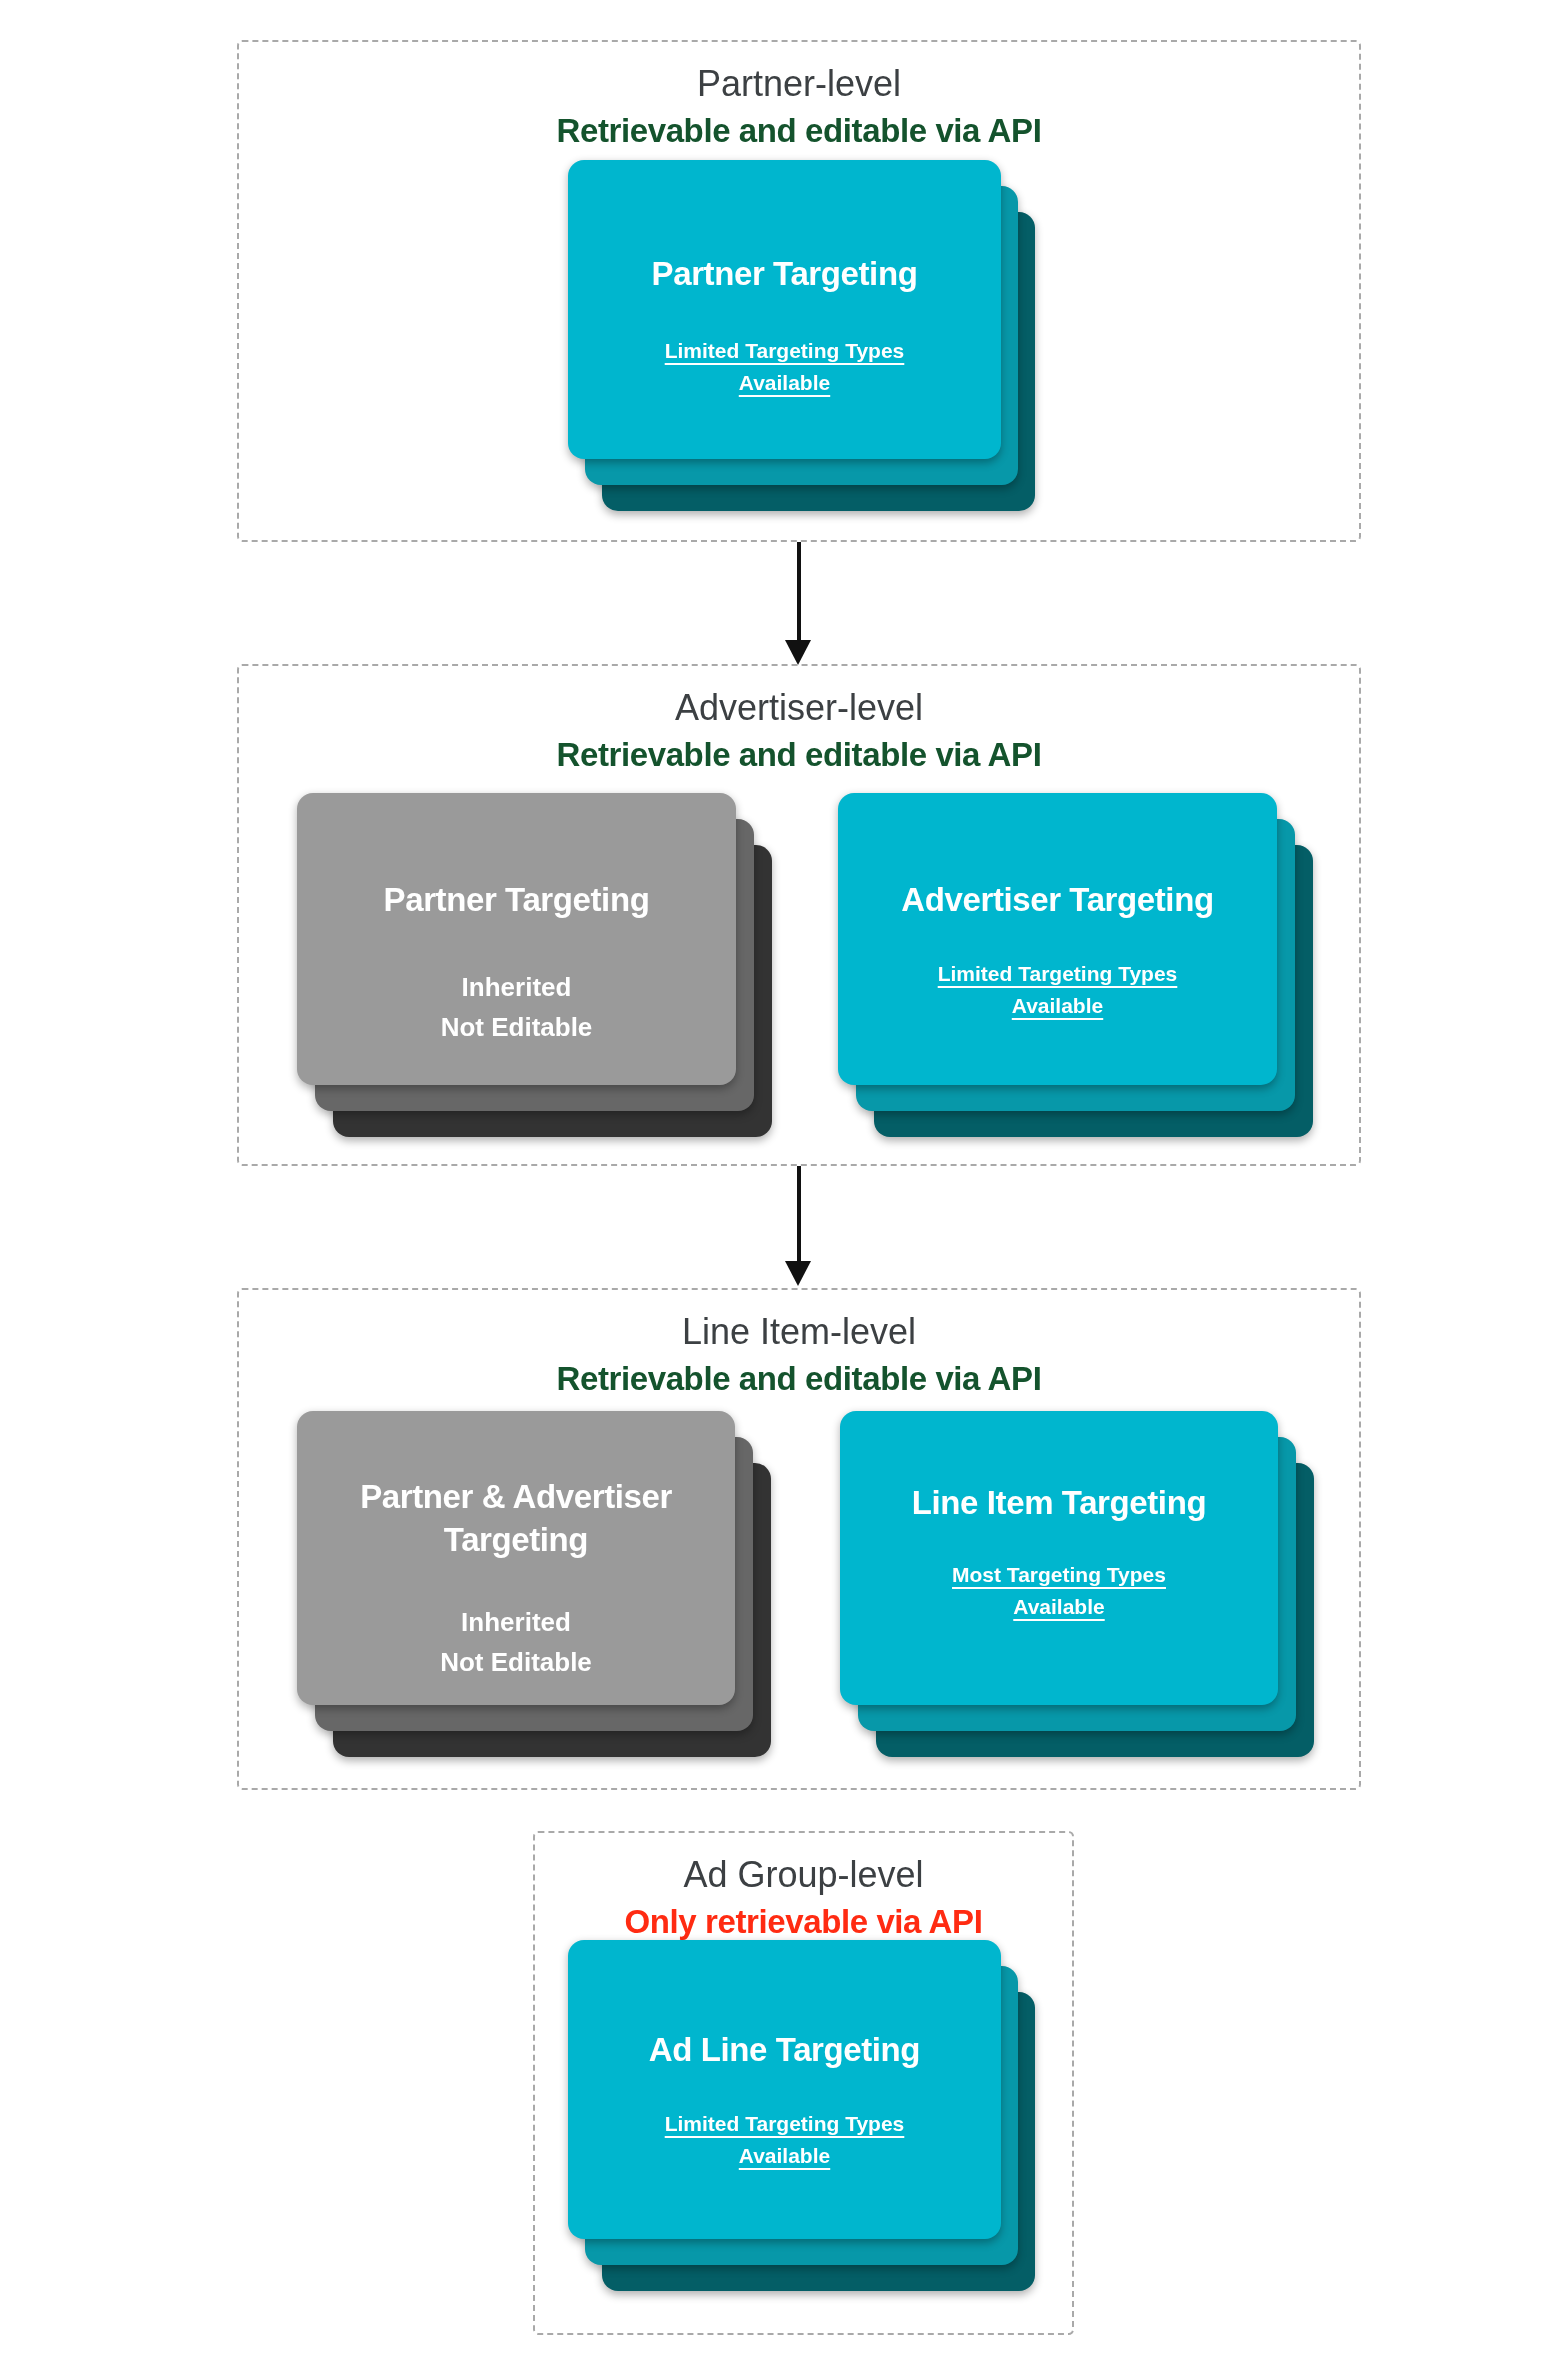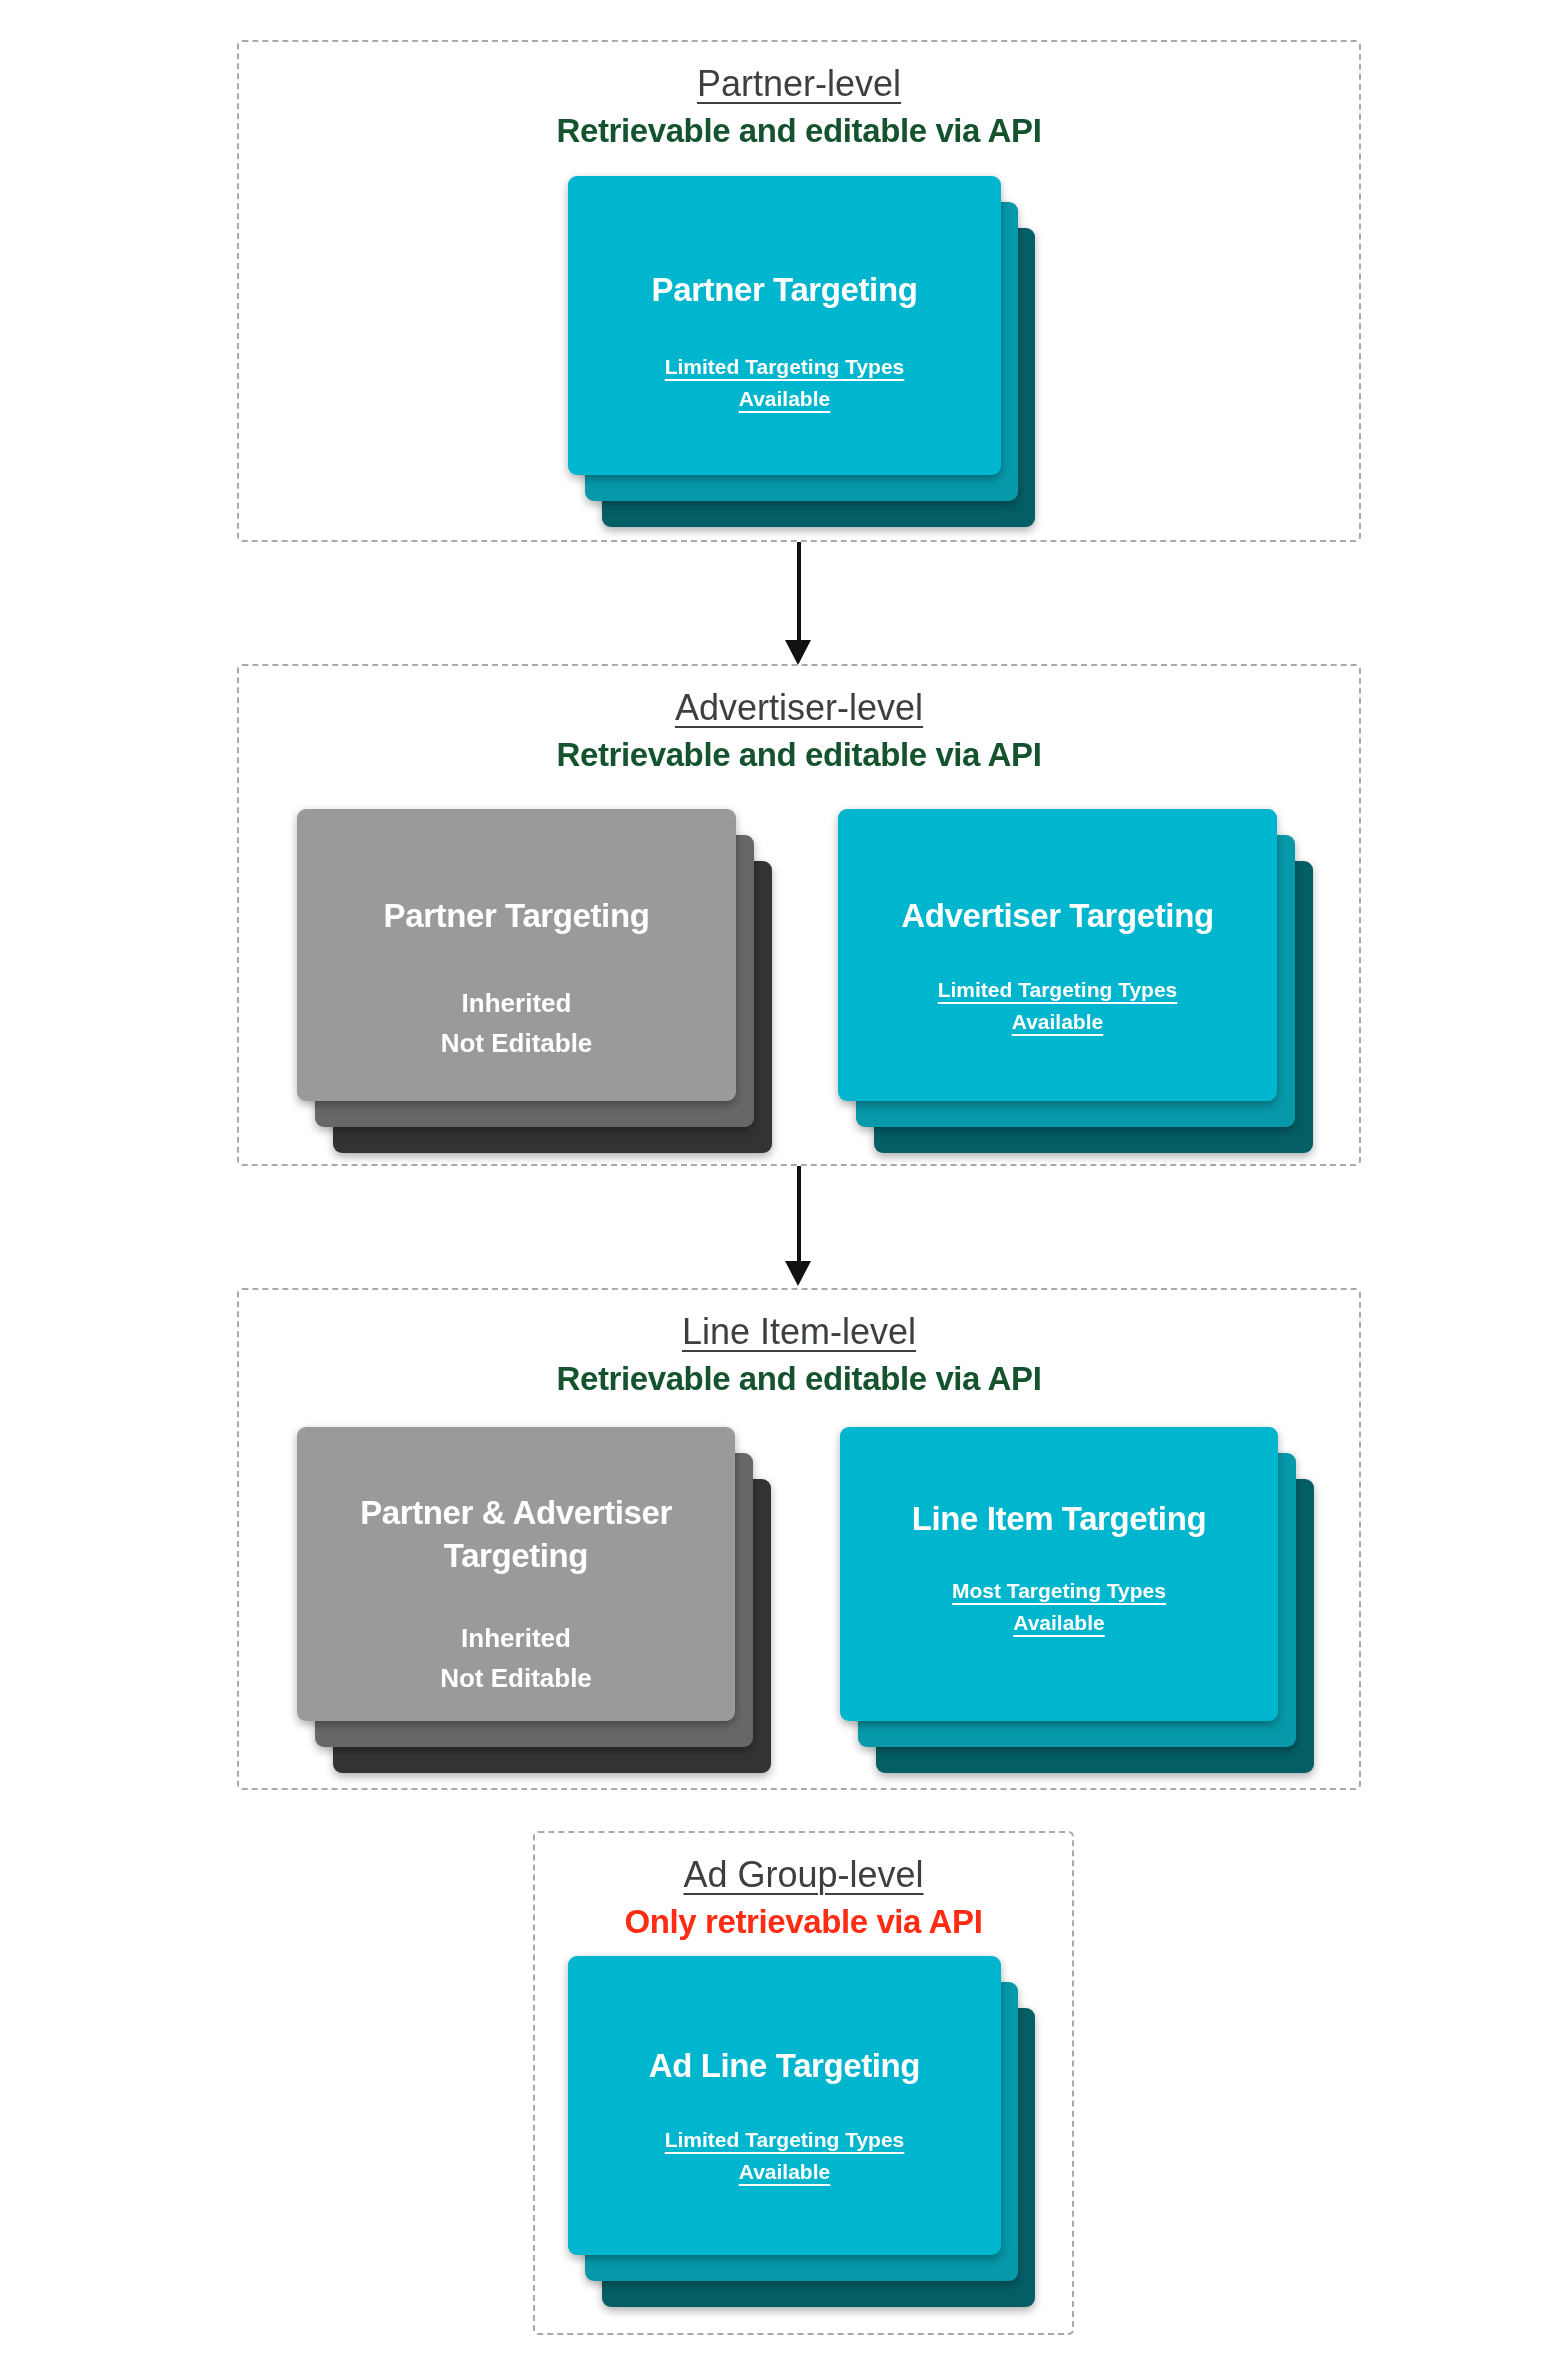--- a/index.html
+++ b/index.html
@@ -15,40 +15,38 @@
     border:2.7px dashed #a9a9a9;
     border-radius:5.4px;
     box-sizing:border-box;
     text-align:center;
   }
   .section-title{
     margin-top:21.4px;
     font-size:36px;
     font-weight:400;
     color:#3c4043;
-    text-decoration:underline;
     text-underline-offset:6.3px;
     text-decoration-thickness:1.8px;
   }
   .section-subtitle{
     margin-top:7.1px;
     font-size:33px;
     font-weight:700;
     color:#14532d;
     letter-spacing:-0.4px;
   }
   .section-subtitle.red{color:#ff2b12;}
 
   
   .stack{position:absolute;}
   .layer{
     position:absolute;
-    border-radius:9px;
+    border-radius:16px;
     box-shadow:0 3.6px 9px rgba(0,0,0,0.30);
-    margin-top:16px;
   }
   .stack.cyan .layer.back  {background:#045e66;}
   .stack.cyan .layer.mid   {background:#0798a9;}
   .stack.cyan .layer.front {background:#00b6ce;}
   .stack.gray .layer.back  {background:#333333;}
   .stack.gray .layer.mid   {background:#676767;}
   .stack.gray .layer.front {background:#9a9a9a;}
 
   .card-content{
     position:absolute;inset:0;

